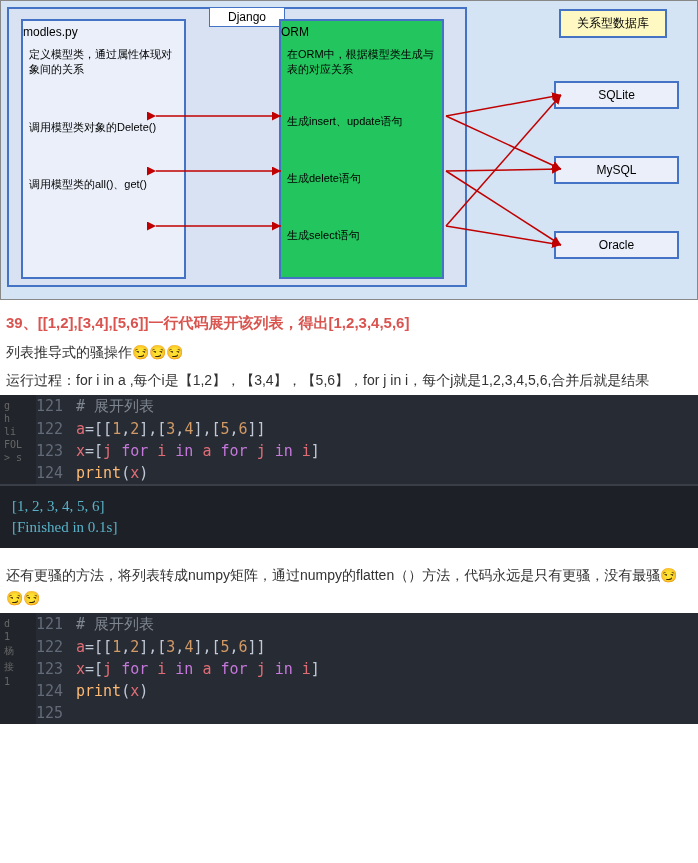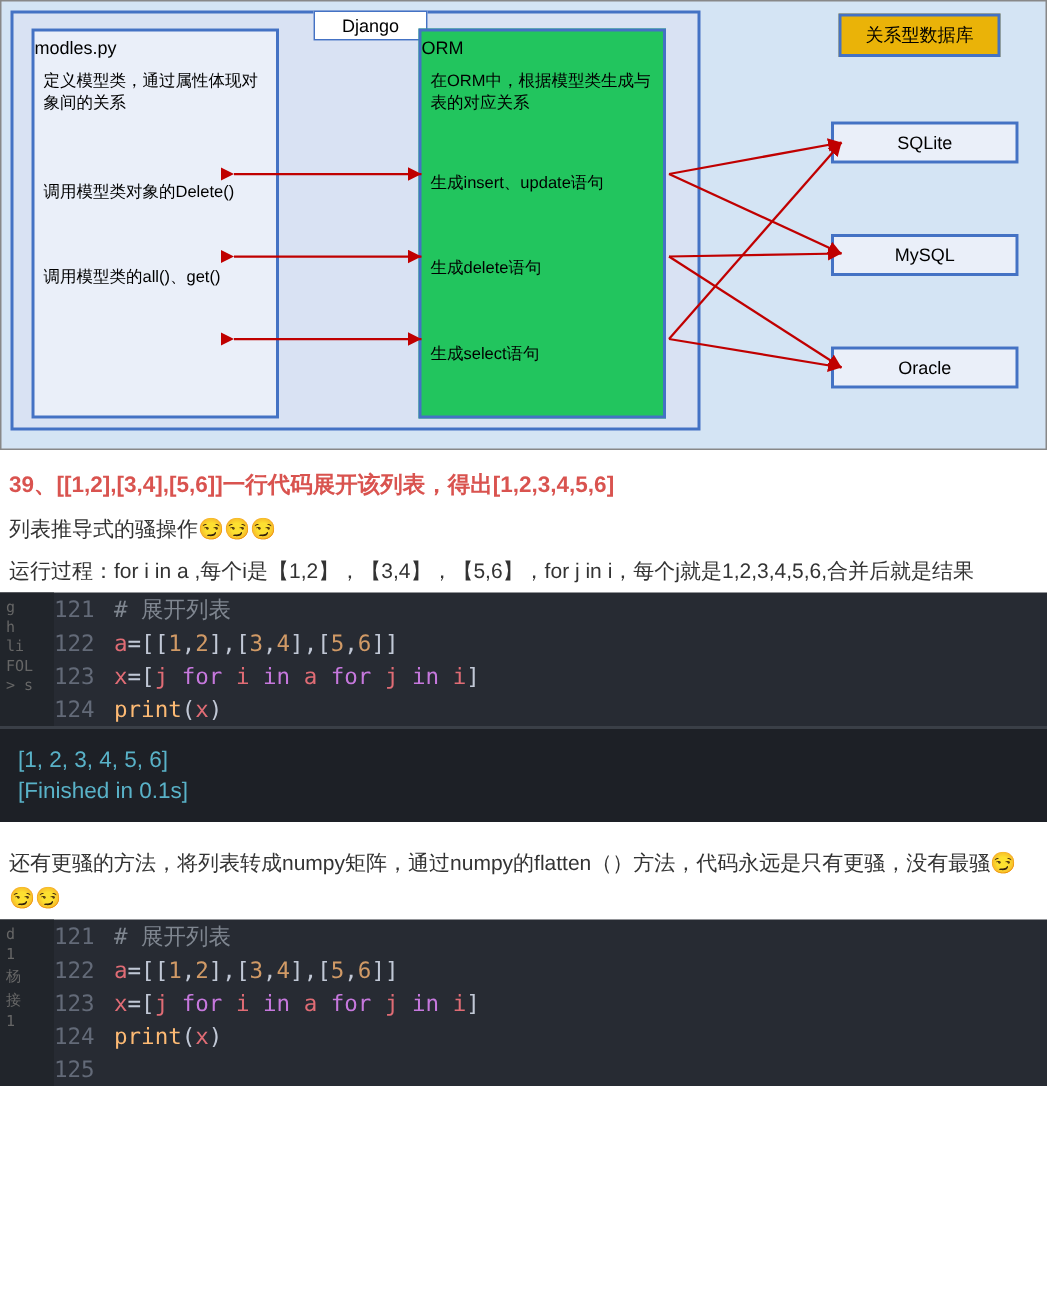--- a/index.html
+++ b/index.html
@@ -6,41 +6,41 @@
 body { font-family: "Microsoft YaHei", Arial, sans-serif; font-size: 14px; width: 698px; background: #fff; }
 
 .diagram { position: relative; width: 698px; height: 300px; background: #d4e4f4; border: 1px solid #888; }
 .django-box { position: absolute; left: 6px; top: 6px; width: 460px; height: 280px; border: 2px solid #4472c4; background: #d9e2f3; }
 .django-label { position: absolute; left: 200px; top: -2px; background: #fff; border: 1px solid #4472c4; padding: 2px 18px; font-size: 12px; }
 .models-box { position: absolute; left: 12px; top: 10px; width: 165px; height: 260px; border: 2px solid #4472c4; background: #eaeff9; }
 .orm-box { position: absolute; left: 270px; top: 10px; width: 165px; height: 260px; border: 2px solid #4472c4; background: #22c55e; }
 .box-title { text-align: left; font-size: 12px; padding: 4px 0; }
 .box-text { font-size: 11px; padding: 4px 6px; line-height: 1.4; }
 .box-item { font-size: 11px; padding: 4px 6px; }
-.db-label-box { position: absolute; right: 30px; top: 8px; border: 2px solid #4472c4; background: #eab308; padding: 4px 16px; font-size: 12px; }
+.db-label-box { position: absolute; right: 30px; top: 8px; border: 2px solid #4472c4; background: #fef9c3; padding: 4px 16px; font-size: 12px; }
 .db-box { position: absolute; right: 18px; width: 125px; height: 28px; border: 2px solid #4472c4; text-align: center; font-size: 12px; line-height: 24px; background: #eaeff9; }
 
 .heading { color: #d9534f; font-weight: bold; font-size: 15px; padding: 14px 6px 6px 6px; }
 .para { font-size: 14px; line-height: 1.7; padding: 2px 6px; color: #333; }
 .emoji { font-size: 14px; }
 
 .code-block { position: relative; background: #272b33; color: #ccc; font-family: Consolas, monospace; font-size: 15px; width: 698px; }
 .sidebar { position: absolute; left: 0; top: 0; bottom: 0; width: 36px; background: #21252b; color: #666; font-size: 10px; padding-top: 4px; }
 .sidebar div { padding: 1px 4px; }
 .code-lines { margin-left: 36px; }
 .code-line { display: flex; padding: 2px 0; }
 .lineno { width: 40px; text-align: right; color: #636a78; padding-right: 14px; flex-shrink: 0; }
 .code { white-space: pre; }
 .comment { color: #7f8690; }
 .var { color: #e06c75; }
 .op { color: #c1c8d6; }
 .num { color: #d19a66; }
 .kw { color: #c678dd; }
 .fn { color: #fdba74; }
-.out-block { background: #1d2026; color: #59b2c8; font-family: Liberation Sans, sans-serif; font-size: 15px; padding: 10px 12px; width: 698px; white-space: pre; line-height: 1.4; border-top: 2px solid #3a3f47; }
+.out-block { background: #1d2026; color: #59b2c8; font-family: Liberation Serif, serif; font-size: 15px; padding: 10px 12px; width: 698px; white-space: pre; line-height: 1.4; border-top: 2px solid #3a3f47; }
 
 svg.arrows { position: absolute; left: 0; top: 0; pointer-events: none; }
 </style>
 </head>
 <body>
 
 <div class="diagram">
   <div class="django-box">
     <div class="django-label">Django</div>
     <div class="models-box">

